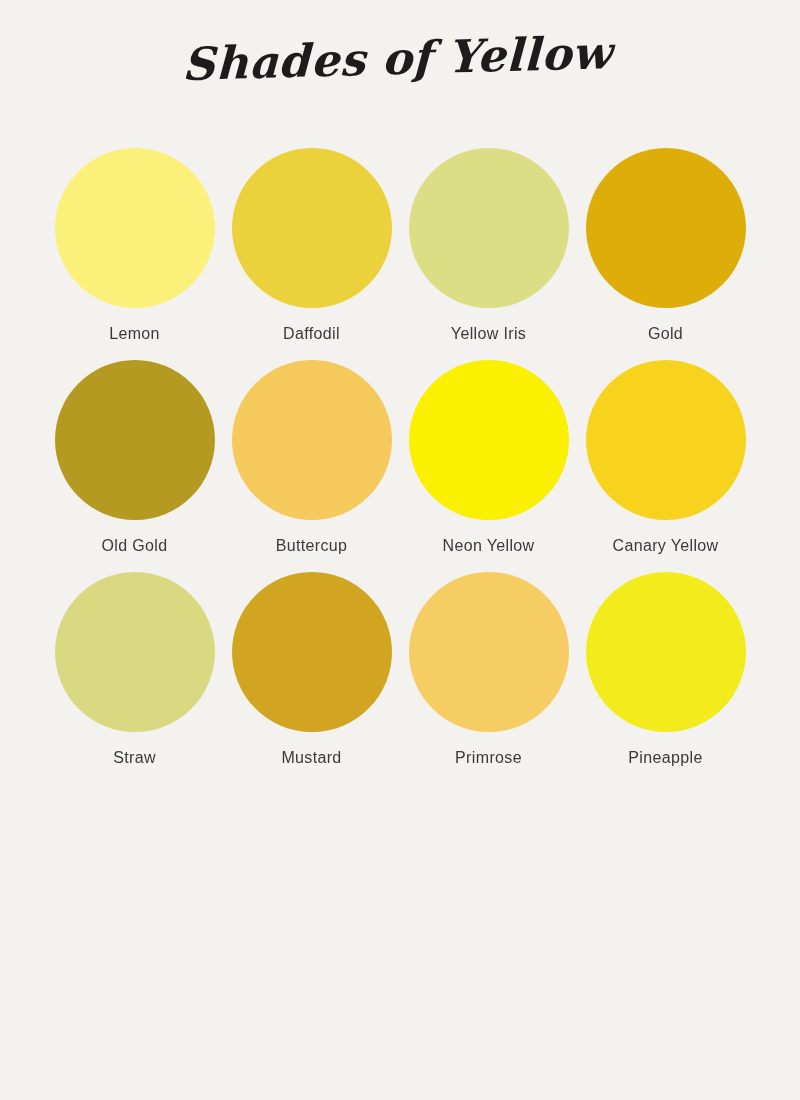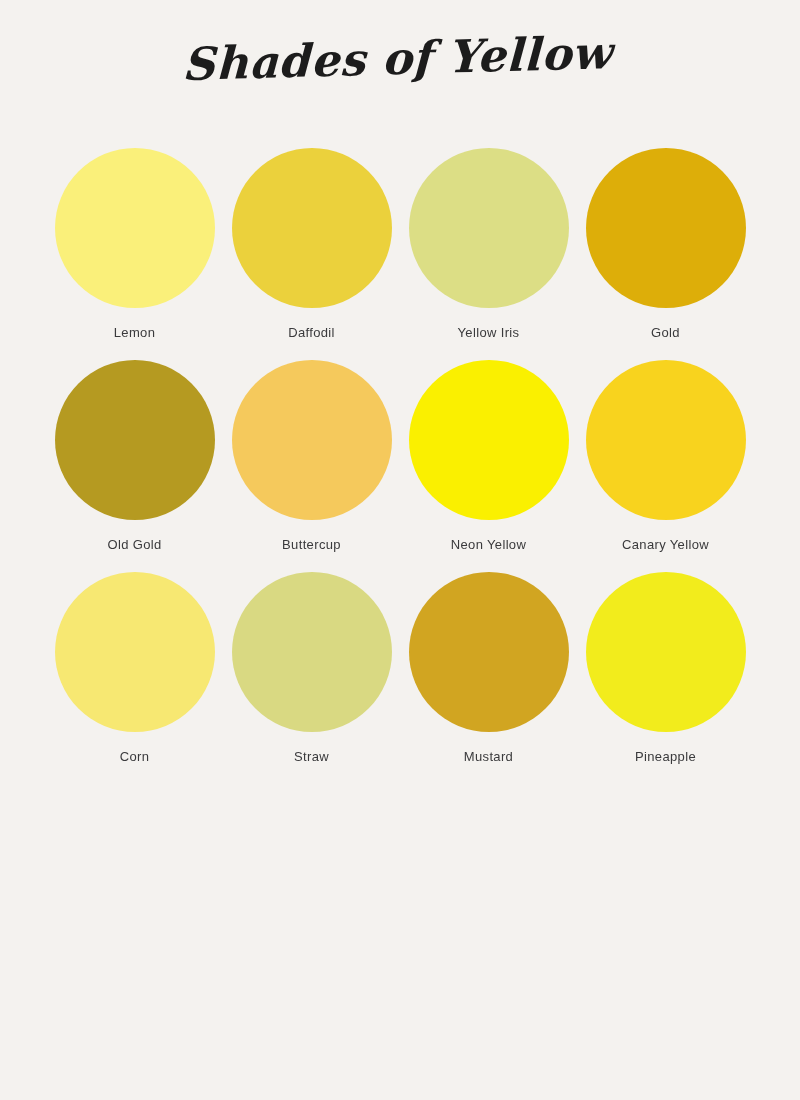--- a/index.html
+++ b/index.html
@@ -72,21 +72,21 @@
     width: 160px;
     height: 160px;
     border-radius: 50%;
     flex: 0 0 auto;
     background: #ccc;
   }
 
   .swatch-label {
     margin-top: 17px;
     font-family: "Liberation Sans", sans-serif;
-    font-size: 13px;
+    font-size: 16px;
     font-weight: 400;
     letter-spacing: 0.35px;
     color: #3a3a3c;
     text-align: center;
     white-space: nowrap;
   }
 </style>
 </head>
 <body style="background: rgb(244, 242, 239);">
 
@@ -124,30 +124,30 @@
       </div>
       <div class="swatch-cell">
         <div class="dot" style="background: rgb(250, 240, 0);"></div>
         <div class="swatch-label">Neon Yellow</div>
       </div>
       <div class="swatch-cell">
         <div class="dot" style="background: rgb(248, 211, 30);"></div>
         <div class="swatch-label">Canary Yellow</div>
       </div>
       <div class="swatch-cell">
-        <div class="dot" style="background: rgb(247, 232, 114);"></div>
-        <div class="swatch-label">Corn</div>
-      </div>
-      <div class="swatch-cell">
         <div class="dot" style="background: rgb(217, 217, 130);"></div>
         <div class="swatch-label">Straw</div>
       </div>
       <div class="swatch-cell">
         <div class="dot" style="background: rgb(209, 165, 33);"></div>
         <div class="swatch-label">Mustard</div>
+      </div>
+      <div class="swatch-cell">
+        <div class="dot" style="background: rgb(245, 205, 99);"></div>
+        <div class="swatch-label">Primrose</div>
       </div>
       <div class="swatch-cell">
         <div class="dot" style="background: rgb(242, 236, 28);"></div>
         <div class="swatch-label">Pineapple</div>
       </div>
     </div>
 
 </div>
 
 </body></html>

